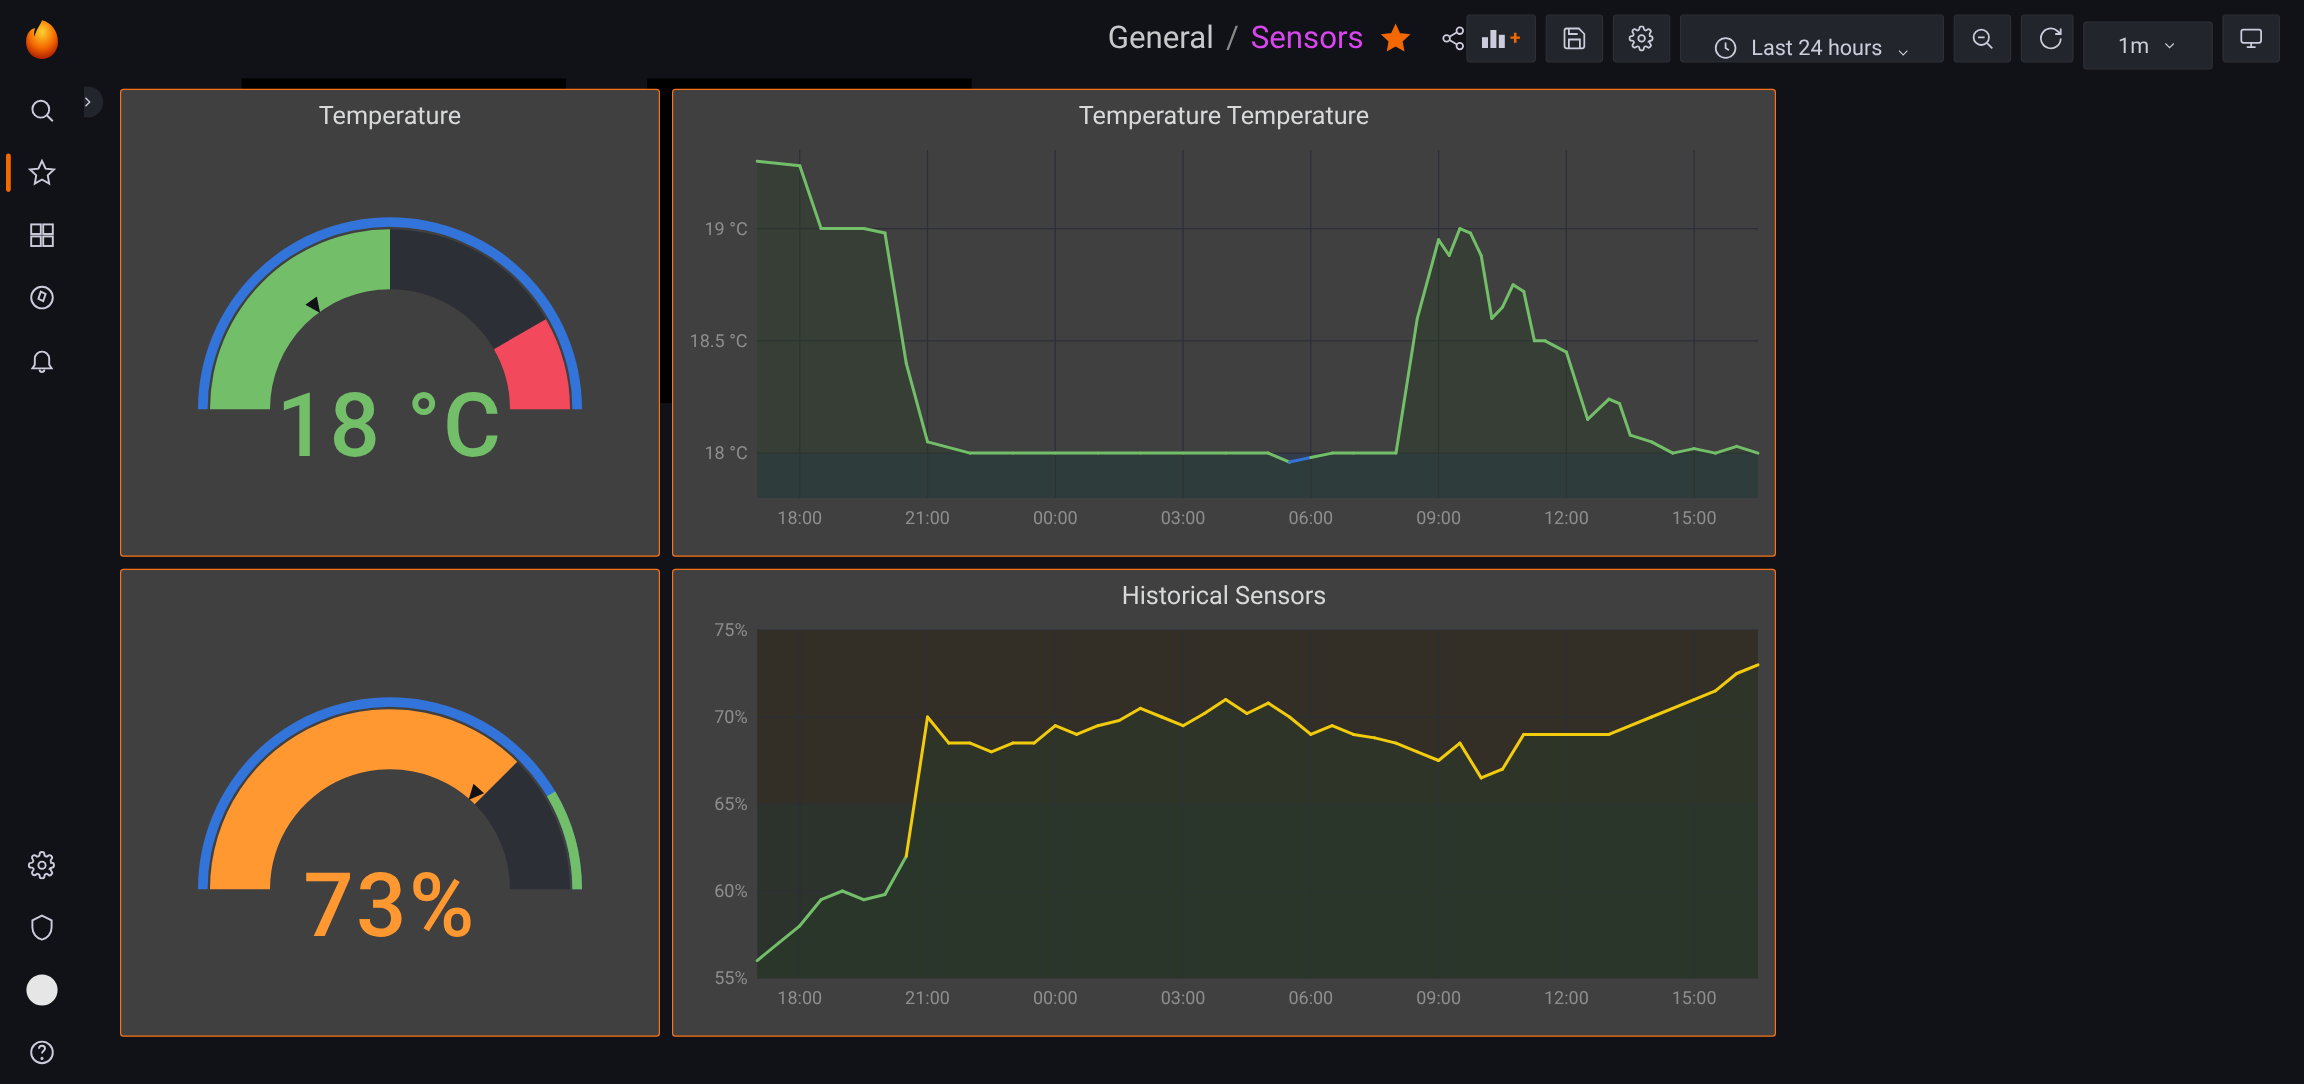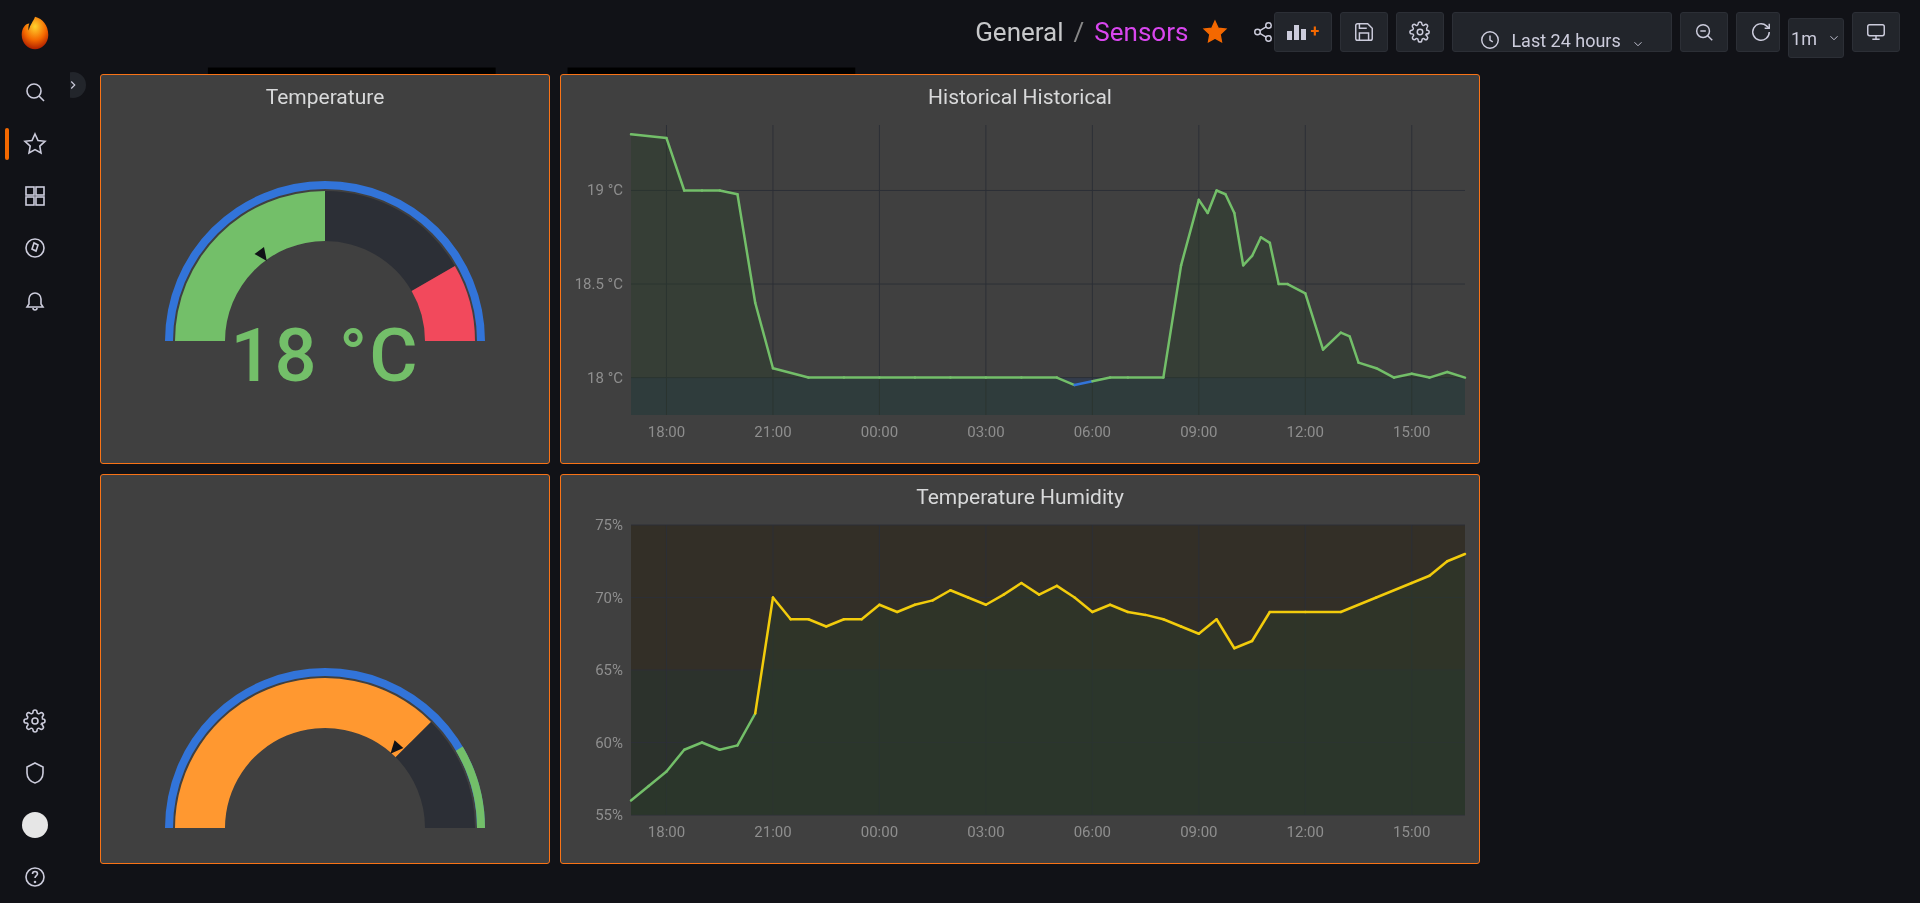--- a/index.html
+++ b/index.html
@@ -236,21 +236,21 @@
           <circle cx="11" cy="11" r="7"></circle>
           <path d="M21 21l-5-5M8 11h6"></path>
         </svg>
     </div>
     <div class="tb-btn" style="padding-right:6px;">
       <svg viewBox="0 0 24 24">
           <path d="M21 12a9 9 0 11-3-6.7L21 8"></path>
           <path d="M21 3v5h-5"></path>
         </svg>
     </div>
-    <div class="tb-btn" style="padding:0 2px;margin-top:12px;">
+    <div class="tb-btn" style="padding:0 28px;margin-top:12px;">
       <span>1m</span>
       <svg class="chev" viewBox="0 0 24 24">
           <path d="M6 9l6 6 6-6"></path>
         </svg>
     </div>
     <div class="tb-btn">
       <svg viewBox="0 0 24 24">
           <rect x="3" y="4" width="18" height="12" rx="2"></rect>
           <path d="M8 20h8M12 16v4"></path>
         </svg>
@@ -269,21 +269,21 @@
             <path d="M 50 220.00000000000003 A 150 150 0 0 1 199.99999999999997 70 L 199.99999999999997 120 A 100 100 0 0 0 100 220 Z" fill="#73bf69"></path>
             <path d="M 199.99999999999997 70 A 150 150 0 0 1 329.90381056766574 144.99999999999994 L 286.60254037844385 169.99999999999994 A 100 100 0 0 0 199.99999999999997 120 Z" fill="#2c2f36"></path>
             <path d="M 329.90381056766574 144.99999999999994 A 150 150 0 0 1 350 219.99999999999997 L 300 219.99999999999997 A 100 100 0 0 0 286.60254037844385 169.99999999999994 Z" fill="#f2495c"></path>
             <path d="M 141.80926002304514 139.90731755688023 L 129.51611620241823 132.95965231681924 L 139.000428078317 126.06889639011251 Z" fill="#111217"></path>
           </svg>
         <div class="gauge-value val-green">18 °C</div>
       </div>
     </div>
 
     <div class="panel">
-      <div class="panel-title">Historical Historical</div>
+      <div class="panel-title">Temperature Temperature</div>
       <div class="panel-body">
           <svg id="chart-temp" class="chart-svg" width="920" height="340">
             <rect x="70" y="262.5806451612905" width="834" height="37.41935483870952" fill="#2b3a55" opacity="0.6"></rect>
             <line class="gridline" x1="70" x2="904" y1="262.5806451612905" y2="262.5806451612905"></line>
             <text class="axis-text" x="62" y="267.5806451612905" text-anchor="end">18 °C</text>
             <line class="gridline" x1="70" x2="904" y1="169.0322580645163" y2="169.0322580645163"></line>
             <text class="axis-text" x="62" y="174.0322580645163" text-anchor="end">18.5 °C</text>
             <line class="gridline" x1="70" x2="904" y1="75.48387096774216" y2="75.48387096774216"></line>
             <text class="axis-text" x="62" y="80.48387096774216" text-anchor="end">19 °C</text>
             <line class="gridline" x1="105.48936170212767" x2="105.48936170212767" y1="10" y2="300"></line>
@@ -352,25 +352,26 @@
 
     <div class="panel">
       <div class="panel-body gauge-wrap">
         <svg id="gauge-hum" viewBox="0 0 400 250" width="400" height="260">
             <path d="M 40 220.00000000000003 A 160 160 0 0 1 360 219.99999999999997 L 352 219.99999999999997 A 152 152 0 0 0 48 220.00000000000003 Z" fill="#3274d9"></path>
             <path d="M 337.71872432063094 138.5533734799405 A 160 160 0 0 1 360 219.99999999999997 L 352 219.99999999999997 A 152 152 0 0 0 330.83278810459933 142.62570480594346 Z" fill="#73bf69"></path>
             <path d="M 50 220.00000000000003 A 150 150 0 0 1 306.0660171779821 113.93398282201785 L 270.71067811865476 149.28932188134524 A 100 100 0 0 0 100 220 Z" fill="#ff9830"></path>
             <path d="M 306.0660171779821 113.93398282201785 A 150 150 0 0 1 350 219.99999999999997 L 300 219.99999999999997 A 100 100 0 0 0 270.71067811865476 149.28932188134524 Z" fill="#2c2f36"></path>
             <path d="M 265.4698746670415 145.73900410658445 L 269.56855139117073 132.22633277950592 L 278.36229413749686 139.97905988112598 Z" fill="#111217"></path>
           </svg>
+        <div class="gauge-value val-orange">73%</div>
       </div>
     </div>
 
     <div class="panel">
-      <div class="panel-title">Temperature Humidity</div>
+      <div class="panel-title">Historical Sensors</div>
       <div class="panel-body">
           <svg id="chart-hum" class="chart-svg" width="920" height="340">
             <rect x="70" y="155" width="834" height="145" fill="#1f2a1f" opacity="0.6"></rect>
             <rect x="70" y="10" width="834" height="145" fill="#2b2518" opacity="0.6"></rect>
             <line class="gridline" x1="70" x2="904" y1="300" y2="300"></line>
             <text class="axis-text" x="62" y="305" text-anchor="end">55%</text>
             <line class="gridline" x1="70" x2="904" y1="227.5" y2="227.5"></line>
             <text class="axis-text" x="62" y="232.5" text-anchor="end">60%</text>
             <line class="gridline" x1="70" x2="904" y1="155" y2="155"></line>
             <text class="axis-text" x="62" y="160" text-anchor="end">65%</text>

